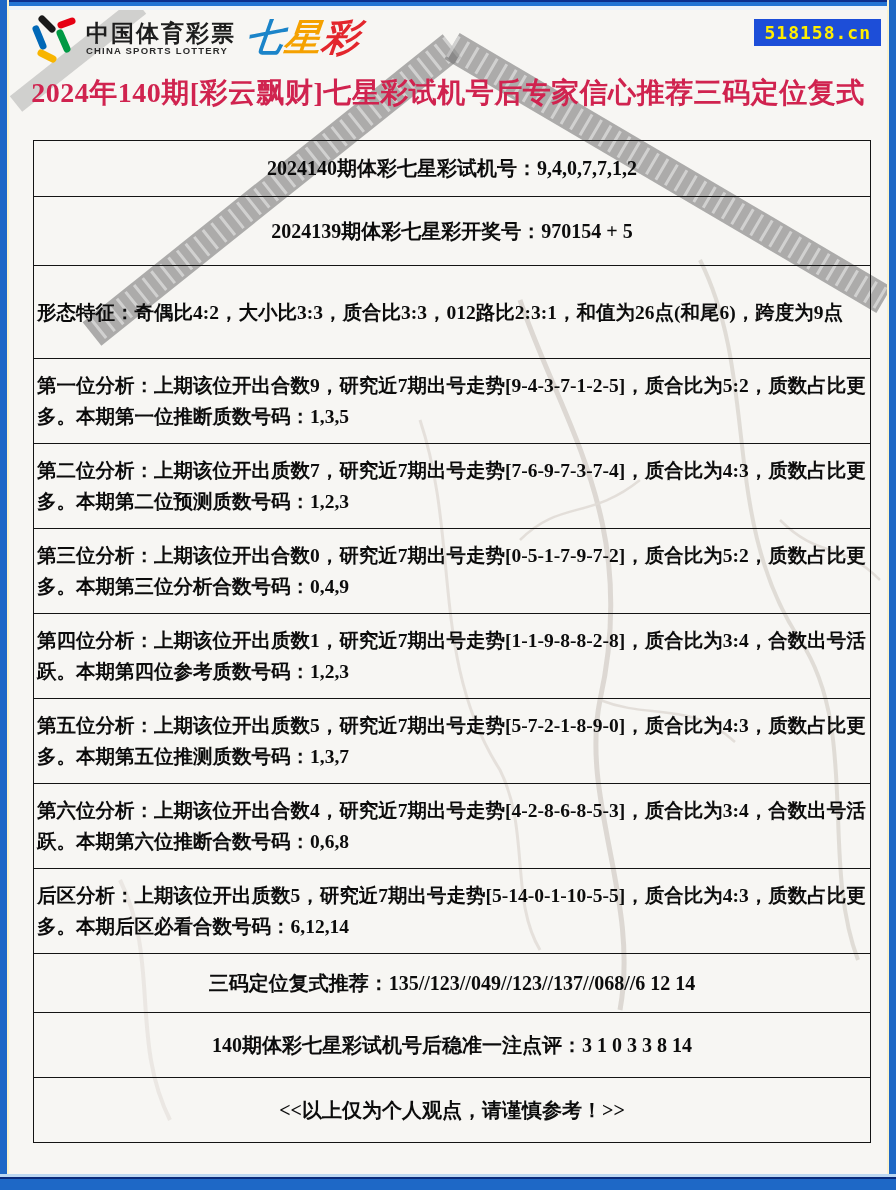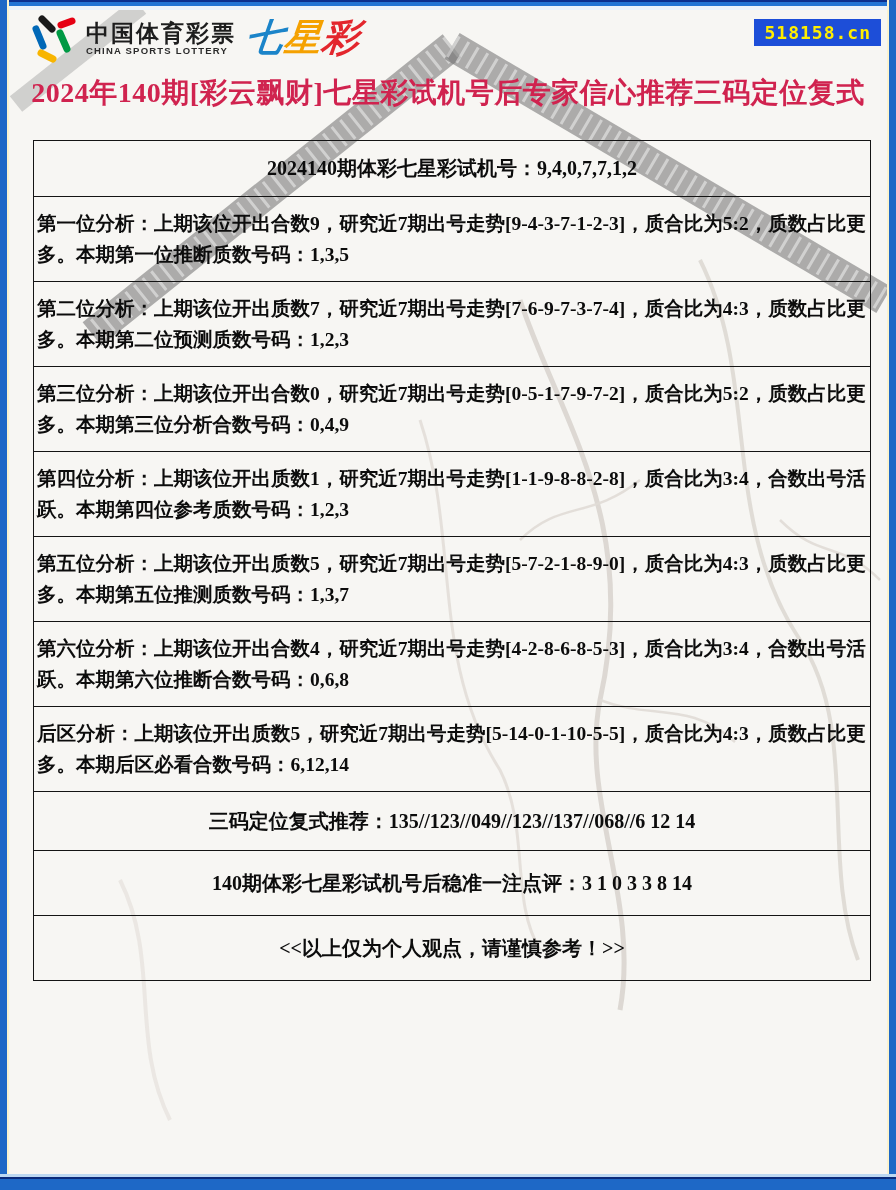--- a/index.html
+++ b/index.html
@@ -79,22 +79,28 @@
     </div>
   </div>
   <div class="badge">518158.cn</div>
   <div class="page-title" style="color:#d0234f">2024年140期[彩云飘财]七星彩试机号后专家信心推荐三码定位复式</div>
 </div>
 
 <div class="sheet">
   <div class="row c h57">
       <span>2024140期体彩七星彩试机号：9,4,0,7,7,1,2</span>
     </div>
+  <div class="row c h70">
+      <span>2024139期体彩七星彩开奖号：970154 + 5</span>
+    </div>
+  <div class="row l h94">
+      <span>形态特征：奇偶比4:2，大小比3:3，质合比3:3，012路比2:3:1，和值为26点(和尾6)，跨度为9点</span>
+    </div>
   <div class="row l h86">
-      <span>第一位分析：上期该位开出合数9，研究近7期出号走势[9-4-3-7-1-2-3]，质合比为5:2，质数占比更多。本期第一位推断质数号码：1,3,5</span>
+      <span>第一位分析：上期该位开出合数9，研究近7期出号走势[9-4-3-7-1-2-5]，质合比为5:2，质数占比更多。本期第一位推断质数号码：1,3,5</span>
     </div>
   <div class="row l h86">
       <span>第二位分析：上期该位开出质数7，研究近7期出号走势[7-6-9-7-3-7-4]，质合比为4:3，质数占比更多。本期第二位预测质数号码：1,2,3</span>
     </div>
   <div class="row l h86">
       <span>第三位分析：上期该位开出合数0，研究近7期出号走势[0-5-1-7-9-7-2]，质合比为5:2，质数占比更多。本期第三位分析合数号码：0,4,9</span>
     </div>
   <div class="row l h86">
       <span>第四位分析：上期该位开出质数1，研究近7期出号走势[1-1-9-8-8-2-8]，质合比为3:4，合数出号活跃。本期第四位参考质数号码：1,2,3</span>
     </div>

